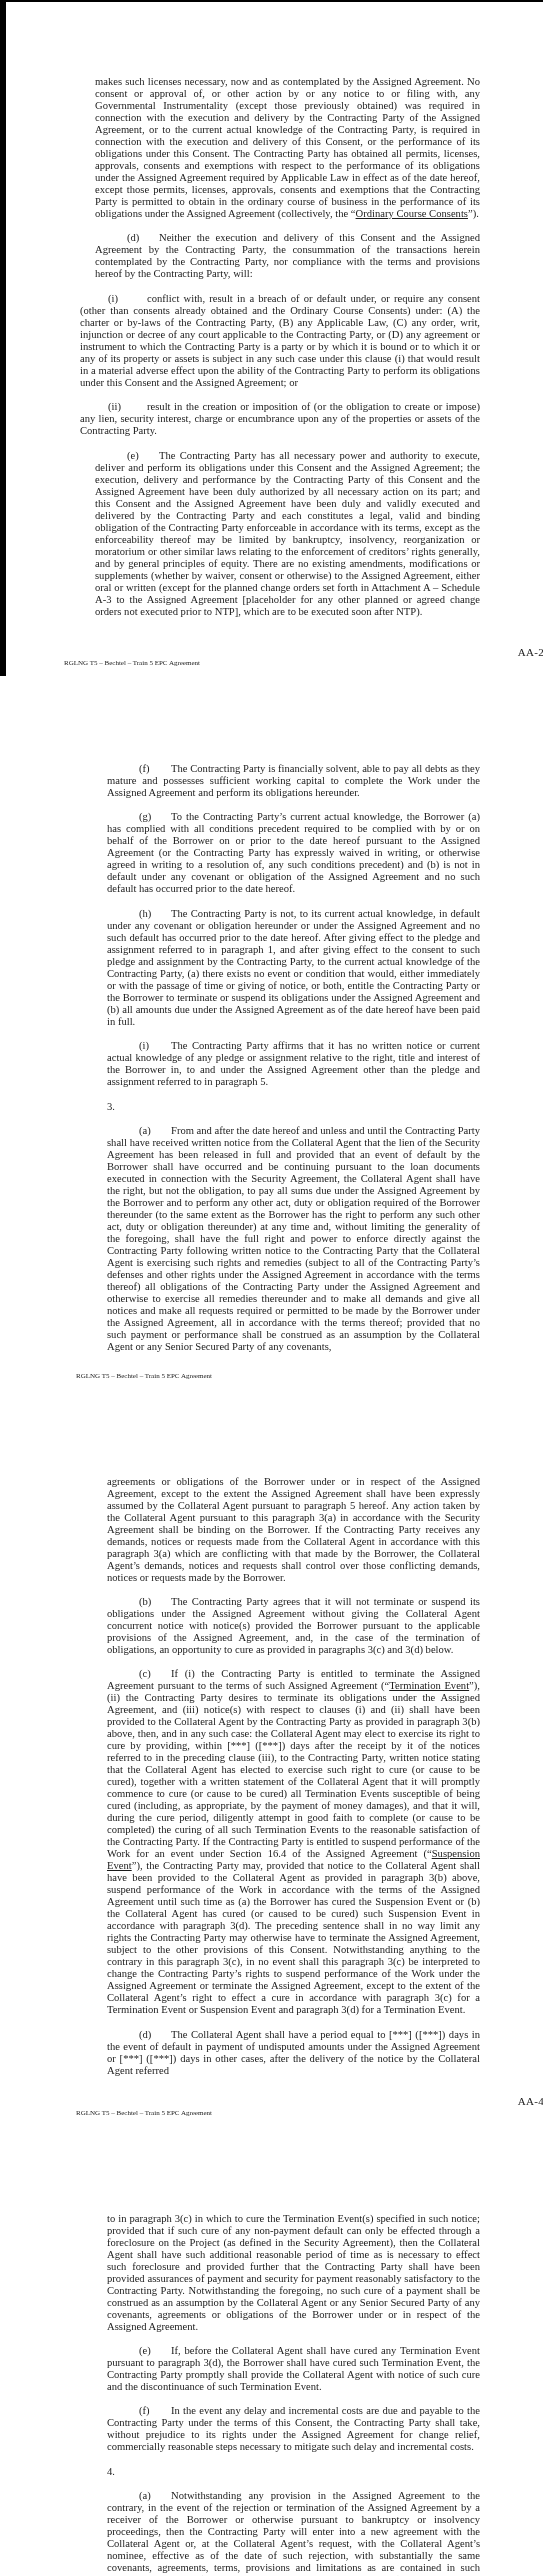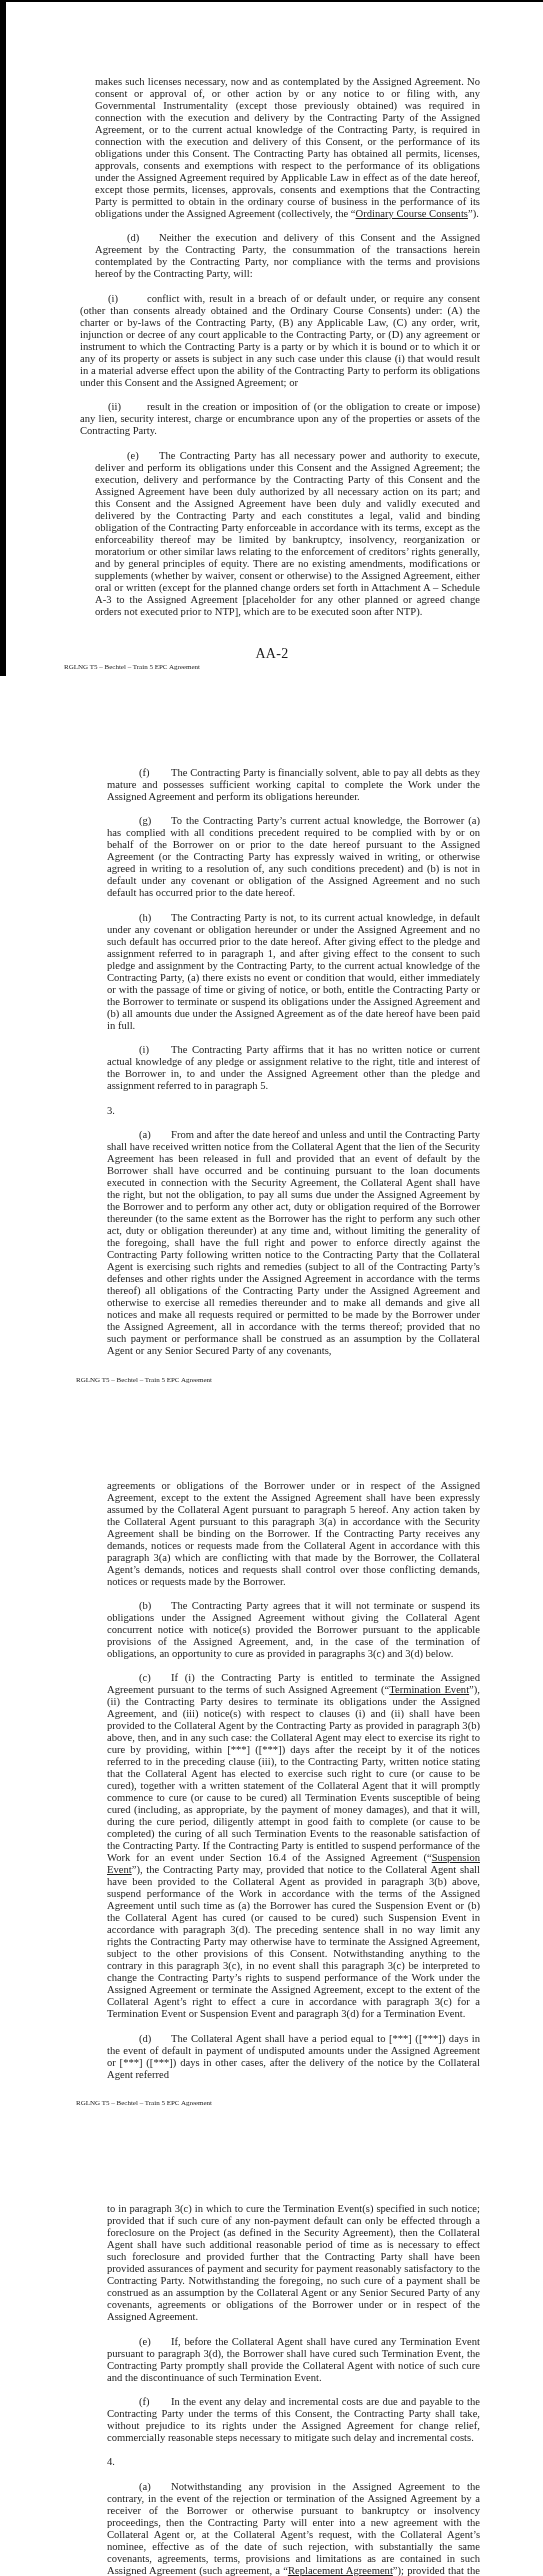--- a/index.html
+++ b/index.html
@@ -23,21 +23,21 @@
     text-indent:32px;
   }
   .para.no-indent { text-indent:0; }
   .para.sub { margin-left:80px; text-indent:28px; }
   .label { display:inline-block; min-width:32px; text-indent:0; }
   .sub .label { min-width:39px; }
   .u { text-decoration:underline; }
 
   .page-footer { margin-top:28px; }
   .page-footer.tight { margin-top:18.5px; }
-  .page-number { font-size:14px; text-align:center; letter-spacing:0.3px; }
+  .page-number { font-size:11px; text-align:right; letter-spacing:0.3px; }
   .footer-line { font-size:7px; margin:1.5px 0 0 64px; }
 </style>
 </head>
 <body>
 
 <div class="scan-border" id="border-top"></div>
 <div class="scan-border" id="border-left"></div>
 
 <section class="page" id="page-1">
   <p class="para no-indent"><span>makes such licenses necessary, now and as contemplated by the Assigned Agreement. No consent or approval of, or other action by or any notice to or filing with, any Governmental Instrumentality (except those previously obtained) was required in connection with the execution and delivery by the Contracting Party of the Assigned Agreement, or to the current actual knowledge of the Contracting Party, is required in connection with the execution and delivery of this Consent, or the performance of its obligations under this Consent. The Contracting Party has obtained all permits, licenses, approvals, consents and exemptions with respect to the performance of its obligations under the Assigned Agreement required by Applicable Law in effect as of the date hereof, except those permits, licenses, approvals, consents and exemptions that the Contracting Party is permitted to obtain in the ordinary course of business in the performance of its obligations under the Assigned Agreement (collectively, the “</span><span class="u">Ordinary Course Consents</span><span>”).</span></p>
@@ -77,20 +77,21 @@
 <section class="page" id="page-3">
   <p class="para no-indent">agreements or obligations of the Borrower under or in respect of the Assigned Agreement, except to the extent the Assigned Agreement shall have been expressly assumed by the Collateral Agent pursuant to paragraph 5 hereof. Any action taken by the Collateral Agent pursuant to this paragraph 3(a) in accordance with the Security Agreement shall be binding on the Borrower. If the Contracting Party receives any demands, notices or requests made from the Collateral Agent in accordance with this paragraph 3(a) which are conflicting with that made by the Borrower, the Collateral Agent’s demands, notices and requests shall control over those conflicting demands, notices or requests made by the Borrower.</p>
 
   <p class="para"><span class="label">(b)</span><span>The Contracting Party agrees that it will not terminate or suspend its obligations under the Assigned Agreement without giving the Collateral Agent concurrent notice with notice(s) provided the Borrower pursuant to the applicable provisions of the Assigned Agreement, and, in the case of the termination of obligations, an opportunity to cure as provided in paragraphs 3(c) and 3(d) below.</span></p>
 
   <p class="para"><span class="label">(c)</span><span>If (i) the Contracting Party is entitled to terminate the Assigned Agreement pursuant to the terms of such Assigned Agreement (“</span><span class="u">Termination Event</span><span>”), (ii) the Contracting Party desires to terminate its obligations under the Assigned Agreement, and (iii) notice(s) with respect to clauses (i) and (ii) shall have been provided to the Collateral Agent by the Contracting Party as provided in paragraph 3(b) above, then, and in any such case: the Collateral Agent may elect to exercise its right to cure by providing, within [***] ([***]) days after the receipt by it of the notices referred to in the preceding clause (iii), to the Contracting Party, written notice stating that the Collateral Agent has elected to exercise such right to cure (or cause to be cured), together with a written statement of the Collateral Agent that it will promptly commence to cure (or cause to be cured) all Termination Events susceptible of being cured (including, as appropriate, by the payment of money damages), and that it will, during the cure period, diligently attempt in good faith to complete (or cause to be completed) the curing of all such Termination Events to the reasonable satisfaction of the Contracting Party. If the Contracting Party is entitled to suspend performance of the Work for an event under Section 16.4 of the Assigned Agreement (“</span><span class="u">Suspension Event</span><span>”), the Contracting Party may, provided that notice to the Collateral Agent shall have been provided to the Collateral Agent as provided in paragraph 3(b) above, suspend performance of the Work in accordance with the terms of the Assigned Agreement until such time as (a) the Borrower has cured the Suspension Event or (b) the Collateral Agent has cured (or caused to be cured) such Suspension Event in accordance with paragraph 3(d). The preceding sentence shall in no way limit any rights the Contracting Party may otherwise have to terminate the Assigned Agreement, subject to the other provisions of this Consent. Notwithstanding anything to the contrary in this paragraph 3(c), in no event shall this paragraph 3(c) be interpreted to change the Contracting Party’s rights to suspend performance of the Work under the Assigned Agreement or terminate the Assigned Agreement, except to the extent of the Collateral Agent’s right to effect a cure in accordance with paragraph 3(c) for a Termination Event or Suspension Event and paragraph 3(d) for a Termination Event.</span></p>
 
   <p class="para"><span class="label">(d)</span><span>The Collateral Agent shall have a period equal to [***] ([***]) days in the event of default in payment of undisputed amounts under the Assigned Agreement or [***] ([***]) days in other cases, after the delivery of the notice by the Collateral Agent referred</span></p>
 
   <div class="page-footer tight">
+    <div class="page-number">AA-4</div>
     <div class="footer-line">RGLNG T5 – Bechtel – Train 5 EPC Agreement</div>
   </div>
 </section>
 
 <section class="page" id="page-4">
   <p class="para no-indent">to in paragraph 3(c) in which to cure the Termination Event(s) specified in such notice; provided that if such cure of any non-payment default can only be effected through a foreclosure on the Project (as defined in the Security Agreement), then the Collateral Agent shall have such additional reasonable period of time as is necessary to effect such foreclosure and provided further that the Contracting Party shall have been provided assurances of payment and security for payment reasonably satisfactory to the Contracting Party. Notwithstanding the foregoing, no such cure of a payment shall be construed as an assumption by the Collateral Agent or any Senior Secured Party of any covenants, agreements or obligations of the Borrower under or in respect of the Assigned Agreement.</p>
 
   <p class="para"><span class="label">(e)</span><span>If, before the Collateral Agent shall have cured any Termination Event pursuant to paragraph 3(d), the Borrower shall have cured such Termination Event, the Contracting Party promptly shall provide the Collateral Agent with notice of such cure and the discontinuance of such Termination Event.</span></p>
 
   <p class="para"><span class="label">(f)</span><span>In the event any delay and incremental costs are due and payable to the Contracting Party under the terms of this Consent, the Contracting Party shall take, without prejudice to its rights under the Assigned Agreement for change relief, commercially reasonable steps necessary to mitigate such delay and incremental costs.</span></p>

